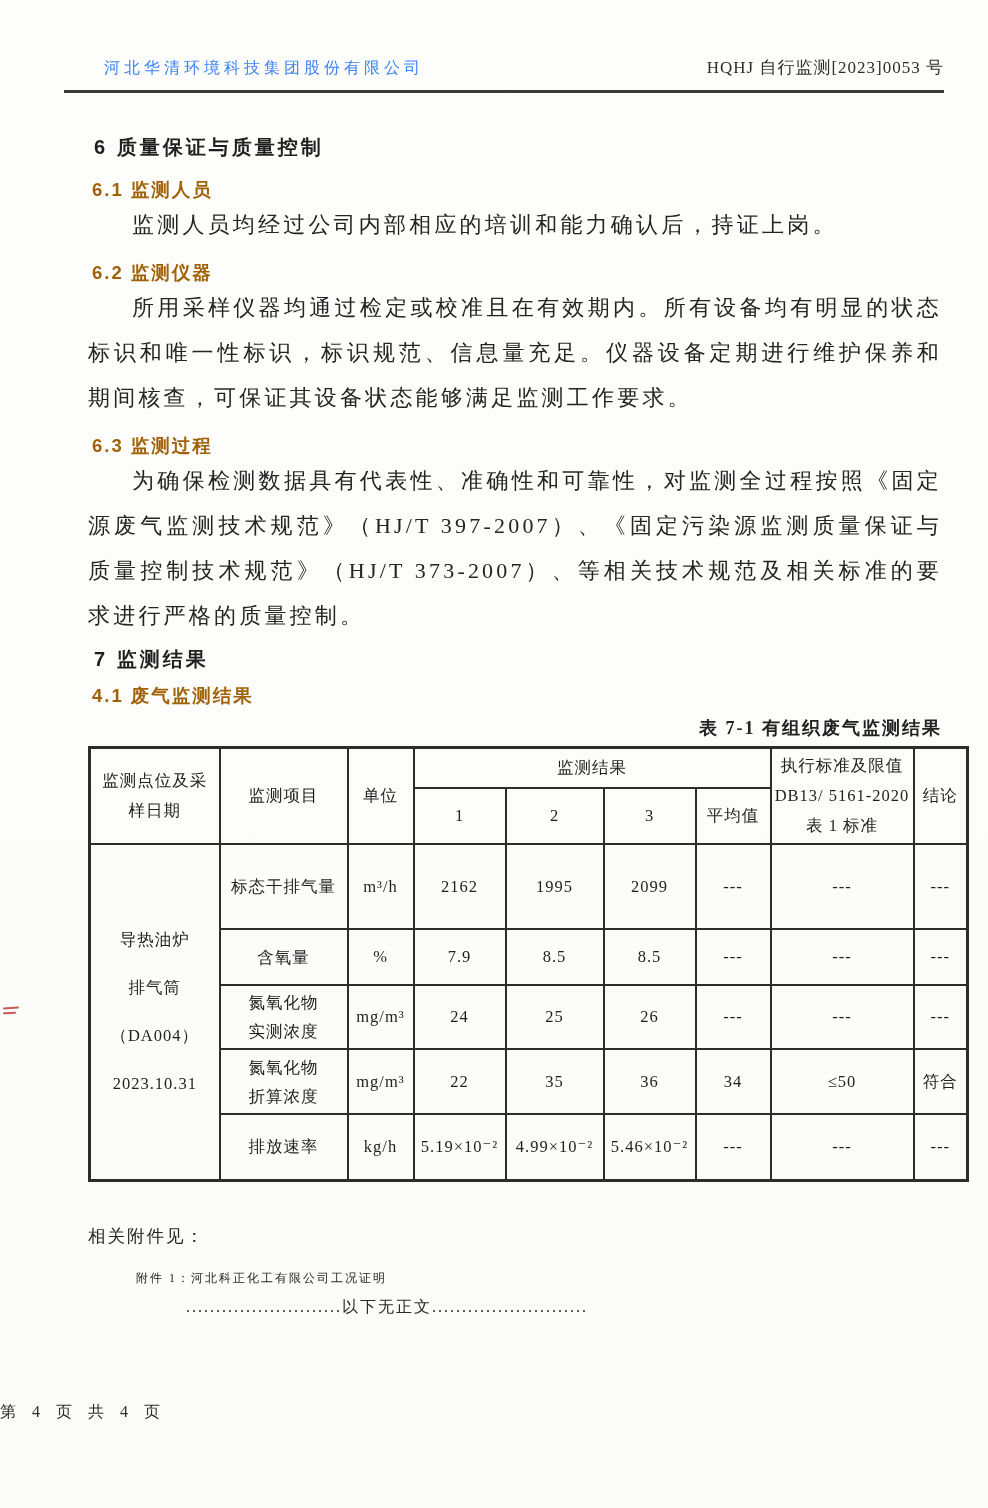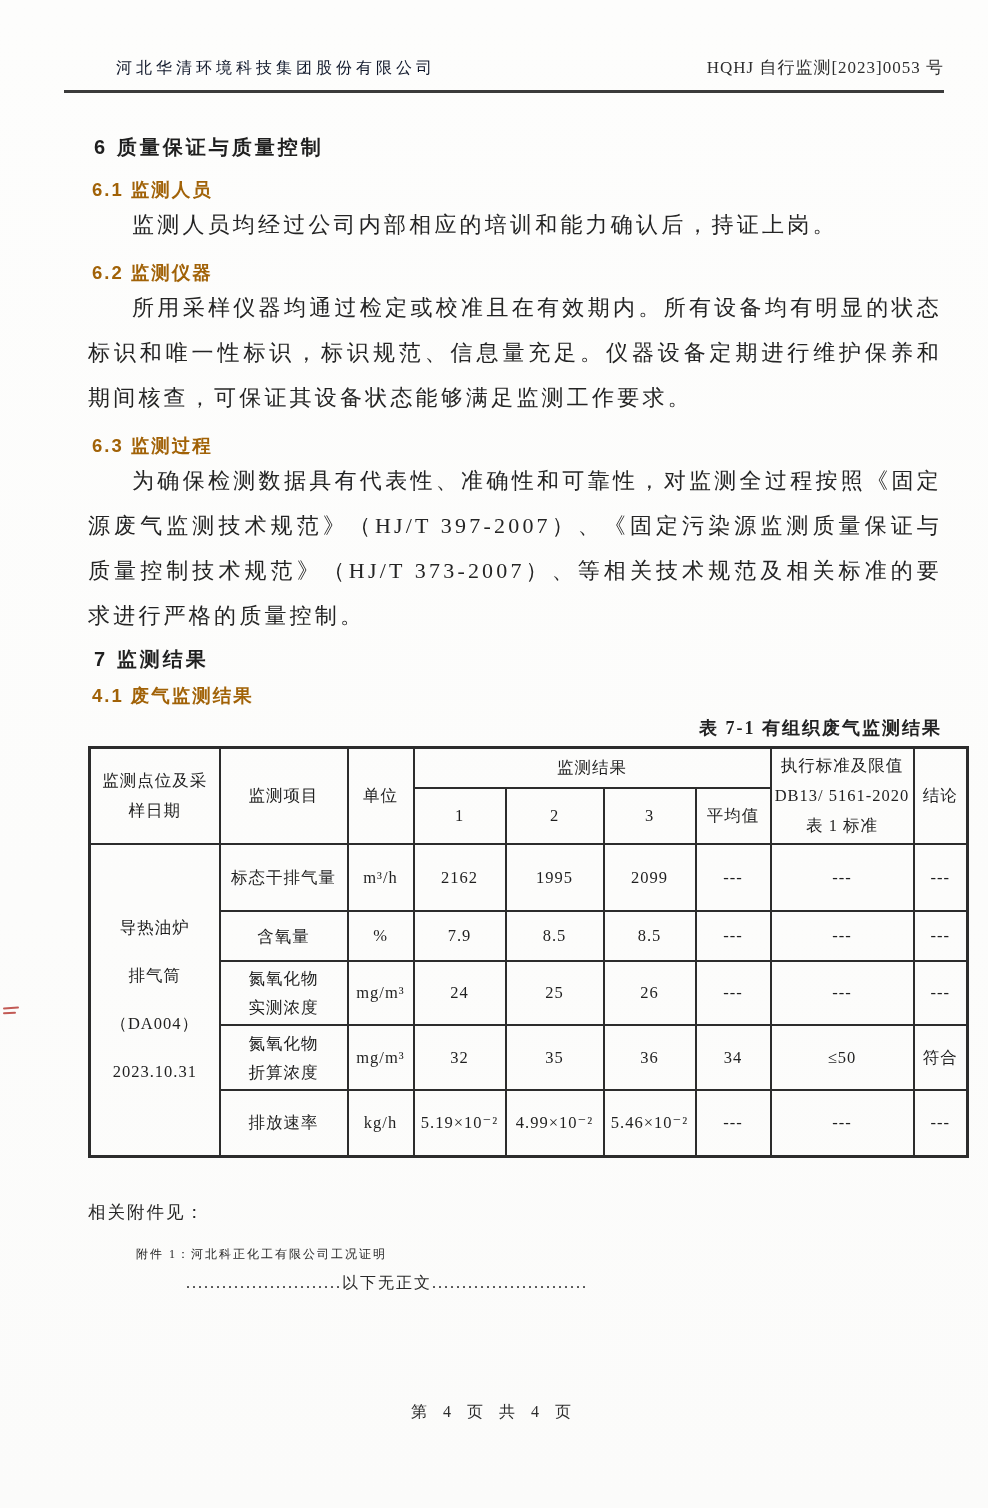--- a/index.html
+++ b/index.html
@@ -12,21 +12,21 @@
     overflow: hidden;
   }
   
   .page-header {
     position: absolute;
     left: 64px; right: 44px; top: 56px;
     display: flex; justify-content: space-between; align-items: flex-end;
     padding-bottom: 11px;
     border-bottom: 3px solid #3b3b3b;
   }
-  .company { margin-left: 52px; font-size: 16px; letter-spacing: 4px; color: #0f172a; }
+  .company { margin-left: 40px; font-size: 16px; letter-spacing: 4px; color: #3b82f6; }
   .docnum  { font-size: 17px; letter-spacing: 1px; color: #2e2e2e; }
   
   .main { position: absolute; left: 88px; right: 46px; top: 118px; }
   .h-major {
     font-family: "Liberation Sans", "DejaVu Sans", sans-serif;
     font-weight: bold; font-size: 20px; letter-spacing: 3px;
     color: #1f1f1f; margin: 16px 0 0 6px; line-height: 26px;
   }
   .h-minor {
     font-family: "Liberation Sans", "DejaVu Sans", sans-serif;
@@ -56,33 +56,33 @@
     text-align: center; vertical-align: middle;
     font-weight: normal; letter-spacing: 1px;
     padding: 2px 3px;
   }
   .pre { white-space: pre-line; }
   th.h-top { height: 38px; }
   th.h-sub { height: 52px; }
   td.point-cell { line-height: 48px; letter-spacing: 1.5px; font-size: 16.5px; }
   th.th-point, th.th-standard { line-height: 30px; }
   td.item-cell { letter-spacing: 3px; line-height: 29px; }
-  tr.r1 td { height: 67px; }
-  tr.r2 td { height: 50px; }
+  tr.r1 td { height: 85px; }
+  tr.r2 td { height: 56px; }
   tr.r3 td { height: 61px; }
   tr.r4 td { height: 65px; }
   tr.r5 td { height: 66px; }
   
   .attach-intro { margin-top: 42px; font-size: 17.5px; letter-spacing: 2px; }
   .attach-item  { margin: 22px 0 0 48px; font-size: 12px; letter-spacing: 2px; }
   .end-line     { margin: 10px 0 0 98px; font-size: 16px; letter-spacing: 2px; color: #2a2a2a; }
   
   .page-footer {
     position: absolute; left: 0; right: 0; top: 1402px;
-    text-align: center; font-size: 16px; letter-spacing: 6px; color: #2c2c2c;
+    text-align: left; font-size: 16px; letter-spacing: 6px; color: #2c2c2c;
   }
   
   .red-mark {
     position: absolute; left: 3px; top: 1007px; width: 18px; height: 10px;
   }
   .red-mark::before, .red-mark::after {
     content: ""; position: absolute; left: 0; height: 2px; background: #c25a55;
     border-radius: 1px;
   }
   .red-mark::before { top: 0; width: 16px; transform: rotate(-4deg); }
@@ -178,21 +178,21 @@
         <td>25</td>
         <td>26</td>
         <td>---</td>
         <td>---</td>
         <td>---</td>
       </tr>
       <tr class="r4">
         <td class="item-cell pre">氮氧化物
 折算浓度</td>
         <td>mg/m³</td>
-        <td>32</td>
+        <td>22</td>
         <td>35</td>
         <td>36</td>
         <td>34</td>
         <td>≤50</td>
         <td>符合</td>
       </tr>
       <tr class="r5">
         <td class="item-cell">排放速率</td>
         <td>kg/h</td>
         <td>5.19×10⁻²</td>

